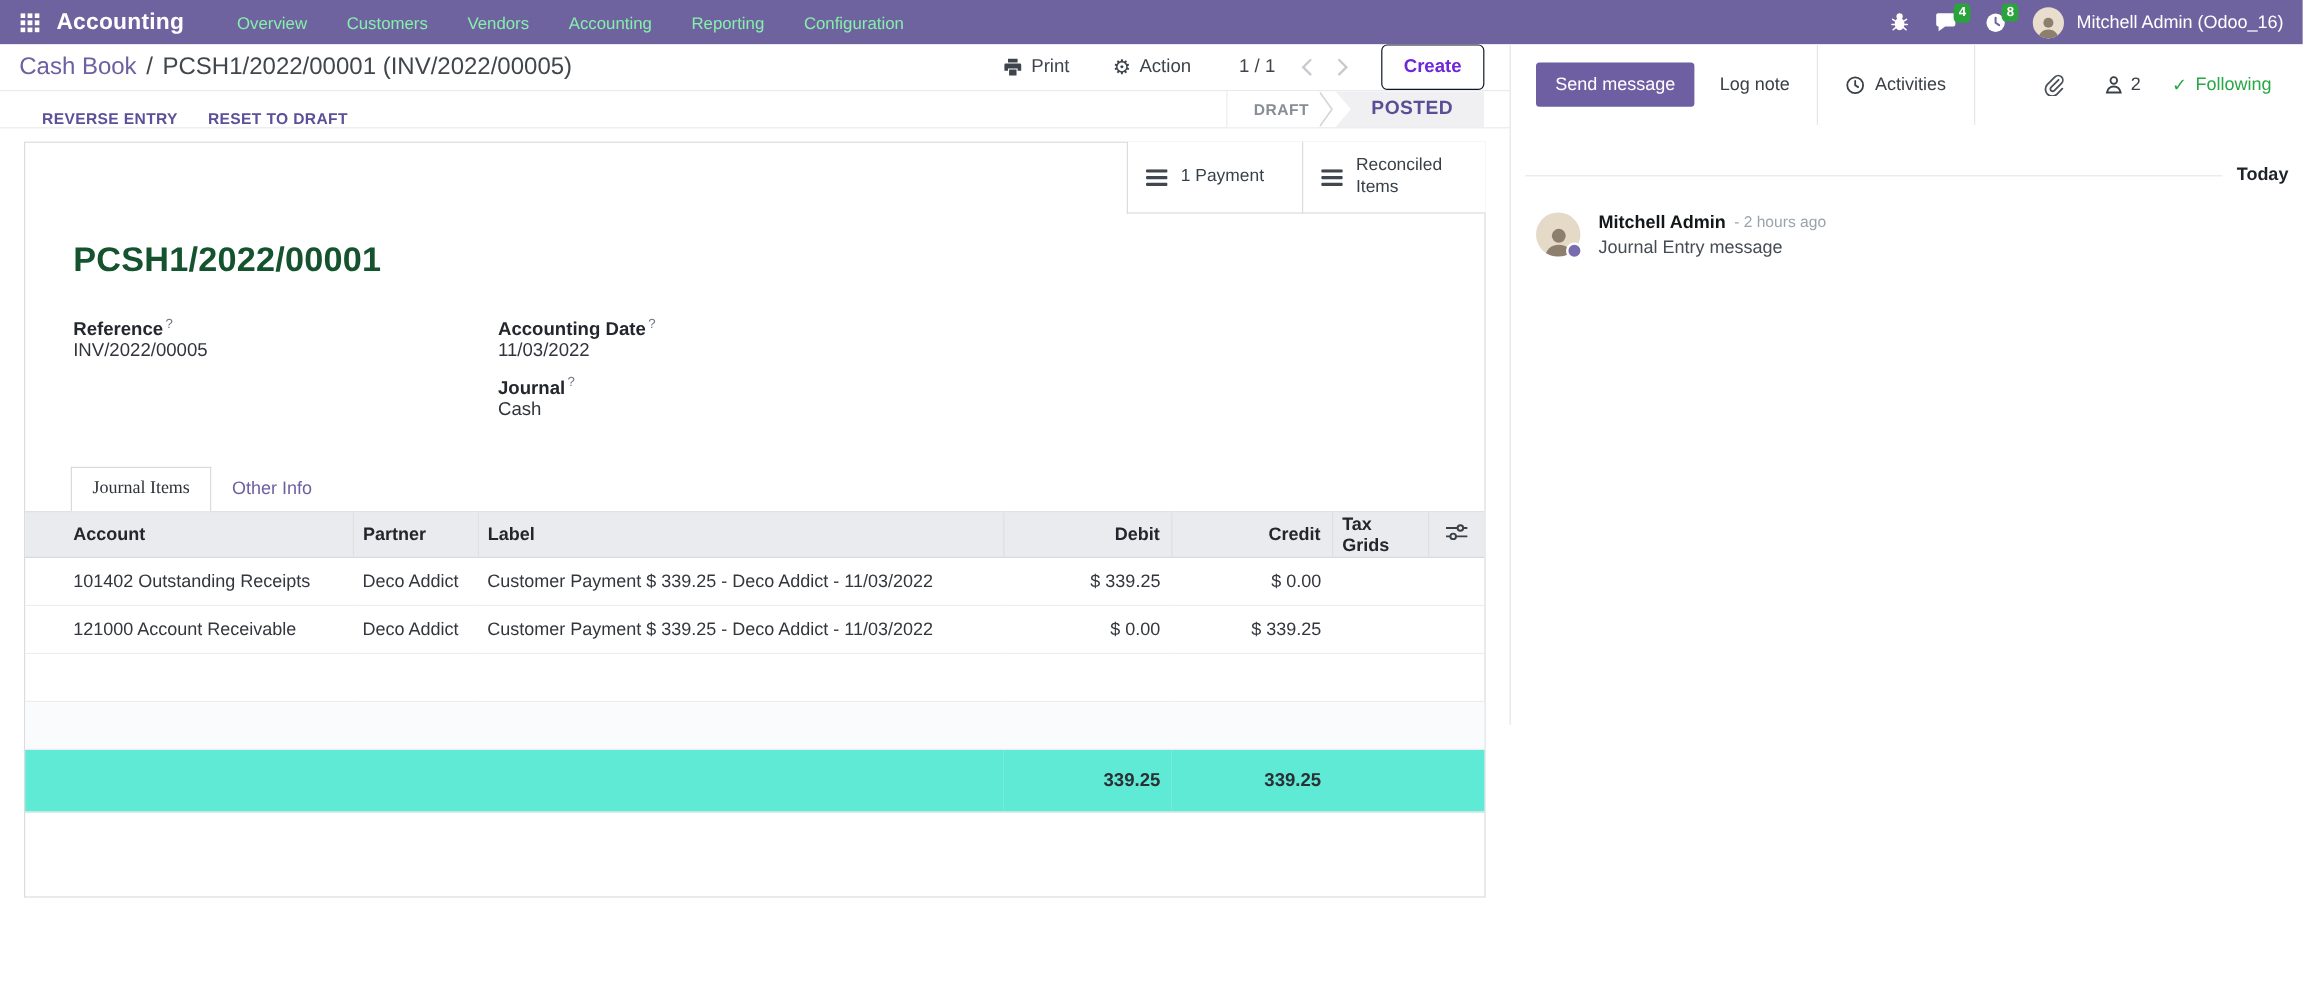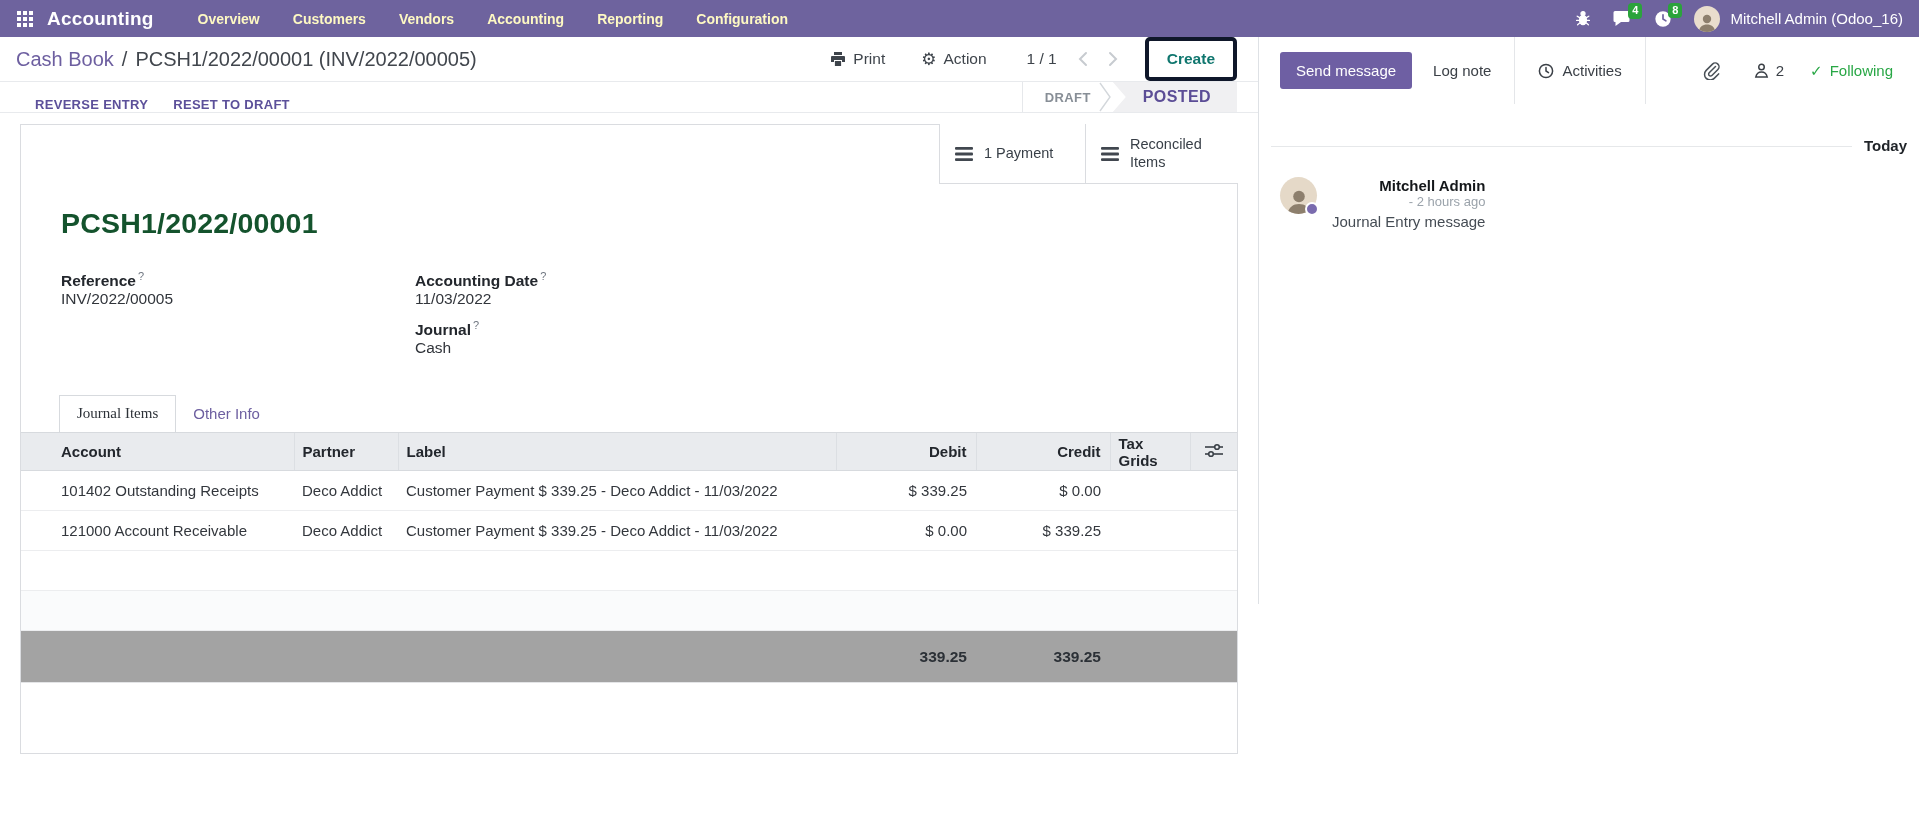--- a/index.html
+++ b/index.html
@@ -4,21 +4,21 @@
 <style>
   * { box-sizing: border-box; margin: 0; padding: 0; }
   html,body { width:1919px; height:828px; overflow:hidden; }
   body { font-family:"Liberation Sans","DejaVu Sans",sans-serif; background:#fff; color:#33373d; }
   svg { display:block; }
 
   
   .navbar { height:37px; background:#6e639e; display:flex; align-items:center; padding:0 16px 0 17px; color:#fff; }
   .navbar .app-name { font-size:19px; font-weight:600; margin:0 0 0 14px; letter-spacing:.2px; }
   .navbar .menu { display:flex; align-items:center; margin-left:44px; gap:33px; }
-  .navbar .menu-item { font-size:14px; color:#fef9c3; cursor:pointer;font-weight:bold; }
+  .navbar .menu-item { font-size:14px; color:#86efac; cursor:pointer; }
   .navbar .right { margin-left:auto; display:flex; align-items:center; gap:22px; }
   .nav-ico { position:relative; color:#fff; cursor:pointer; }
   .badge { position:absolute; top:-7px; right:-10px; background:#2ba33c; color:#fff; font-size:11px; font-weight:700; border-radius:4px; padding:1px 4px; line-height:1.25; }
   .nav-avatar { width:26px; height:26px; border-radius:50%; background:#e9ddcd; display:flex; align-items:flex-end; justify-content:center; overflow:hidden; }
   .navbar .user-name { font-size:15px; margin-left:-12px; }
 
   
   .content { display:flex; height:567px; }
   .main { width:1259px; background:#fff; display:flex; flex-direction:column; border-right:1px solid #dee1e5; }
 
@@ -27,21 +27,21 @@
   .breadcrumb { font-size:20px; display:flex; gap:8px; align-items:baseline; white-space:nowrap; }
   .bc-parent { color:#6d5fa0; cursor:pointer; }
   .bc-sep, .bc-current { color:#41464d; }
   .cp-actions { margin-left:auto; display:flex; align-items:center; }
   .cp-btn { display:flex; align-items:center; gap:7px; font-size:15.5px; color:#3e444b; background:none; border:none; cursor:pointer; font-family:inherit; }
   .cp-btn + .cp-btn { margin-left:36px; }
   .gear-glyph { font-size:17px; line-height:1; }
   .pager { display:flex; align-items:center; margin-left:40px; gap:20px; }
   .pager-value { font-size:15.5px; color:#3e444b; }
   .pager-arrow { color:#c7cbd0; background:none; border:none; cursor:pointer; padding:0; }
-  .create-btn { margin-left:26px; background:#fff; border:4px solid #0f172a; color:#0f766e; font-weight:600; font-size:15.5px; padding:9px 18px; border-radius:5px; cursor:pointer; font-family:inherit; }
+  .create-btn { margin-left:26px; background:#fff; border:1px solid #0f172a; color:#6d28d9; font-weight:600; font-size:15.5px; padding:9px 18px; border-radius:5px; cursor:pointer; font-family:inherit; }
 
   
   .statusbar { height:46px; display:flex; align-items:flex-end; border-bottom:1px solid #e8eaed; }
   .sb-left { display:flex; align-items:center; gap:25px; padding-left:35px; }
   .sb-btn { background:none; border:none; color:#5c509a; font-weight:700; font-size:13px; letter-spacing:.3px; cursor:pointer; font-family:inherit; }
   .state-widget { margin-left:auto; margin-right:21px; display:flex; align-items:stretch; border-left:1px solid #e6e8eb; }
   .state-draft { display:flex; align-items:center; padding:0 6px 0 22px; color:#878e96; font-weight:700; font-size:13px; letter-spacing:.4px; background:#fff; }
   .state-chev { display:flex; align-items:center; color:#d3d7db; padding:0 2px; }
   .state-posted { display:flex; align-items:center; padding:0 26px 0 30px; color:#5b4d96; font-weight:700; font-size:16px; letter-spacing:.4px; background:#f0f0f2; clip-path:polygon(0 0,13px 50%,0 100%,100% 100%,100% 0); }
 
@@ -69,21 +69,21 @@
   .tab.active { border:1px solid #d7dade; border-bottom:none; color:#2d3238; background:#fff;font-family:Liberation Serif, serif; }
   .tab.inactive { color:#6d5fa0; }
 
   table.jtable { width:100%; border-collapse:collapse; table-layout:fixed; font-size:15px; color:#33373d; }
   .jtable thead th { background:#e9ebee; font-weight:700; color:#23272d; height:38px; padding:0 8px; text-align:left; border-top:1px solid #d7dade; border-bottom:1px solid #d7dade; }
   .jtable thead th + th { border-left:1px solid #dcdfe3; }
   .jtable th.c-account, .jtable td.c-account { padding-left:40px; }
   .jtable th.num, .jtable td.num { text-align:right; padding-right:9px; }
   .jtable td { height:40px; padding:0 8px; border-bottom:1px solid #ecedef; }
   .jtable tr.empty-b td { background:#fafbfc; }
-  .jtable tr.totals td { background:#a3a3a3; border-top:1px solid #e0e2e5; border-bottom:1px solid #e4e5e7; height:52px; font-weight:700; color:#2b3036; font-size:15.5px; }
+  .jtable tr.totals td { background:#5eead4; border-top:1px solid #e0e2e5; border-bottom:1px solid #e4e5e7; height:52px; font-weight:700; color:#2b3036; font-size:15.5px; }
   .th-icon { text-align:center !important; }
   .opt-ico { display:inline-block; color:#3a4047; cursor:pointer; }
 
   .bottom-strip { flex:1; background:#eef0f5; }
 
   
   .chatter { flex:1; background:#fff; display:flex; flex-direction:column; }
   .chatter-header { height:67px; display:flex; align-items:center; padding:0 14px 0 21px; }
   .send-btn { background:#6e5fa3; color:#fff; border:none; border-radius:3px; font-size:15px; padding:10px 16px; cursor:pointer; font-family:inherit; }
   .lognote-btn { background:none; border:none; font-size:15px; color:#3b4047; margin-left:21px; cursor:pointer; font-family:inherit; }
@@ -96,21 +96,21 @@
   .check-glyph { font-size:15px; font-weight:700; }
 
   .date-sep { position:relative; text-align:right; margin-top:33px; height:18px; }
   .date-sep::before { content:''; position:absolute; left:12px; right:12px; top:9px; height:1px; background:#e6e8ea; }
   .date-sep span { position:relative; background:#fff; padding:0 12px; font-weight:700; font-size:15px; color:#1f2328; }
 
   .message { display:flex; margin:22px 21px 0; gap:15px; }
   .avatar { position:relative; width:37px; height:37px; flex:0 0 auto; }
   .avatar-circle { width:37px; height:37px; border-radius:50%; background:#e5d9c8; overflow:hidden; display:flex; align-items:flex-end; justify-content:center; }
   .status-dot { position:absolute; right:-2px; bottom:-2px; width:14px; height:14px; border-radius:50%; background:#7a6bae; border:2px solid #fff; }
-  .msg-head { display:flex; align-items:flex-end;flex-direction:column; }
+  .msg-head { display:flex; align-items:flex-start; }
   .msg-author { font-weight:700; font-size:15px; color:#14171a; cursor:pointer; }
   .msg-time { font-size:13px; color:#9ba3ab; margin-left:7px; }
   .msg-body { font-size:15px; color:#454c54; margin-top:4px; }
 </style>
 </head>
 <body>
 
 <div class="navbar">
   <span class="nav-ico">
     <svg width="16" height="16" viewBox="0 0 16 16">

